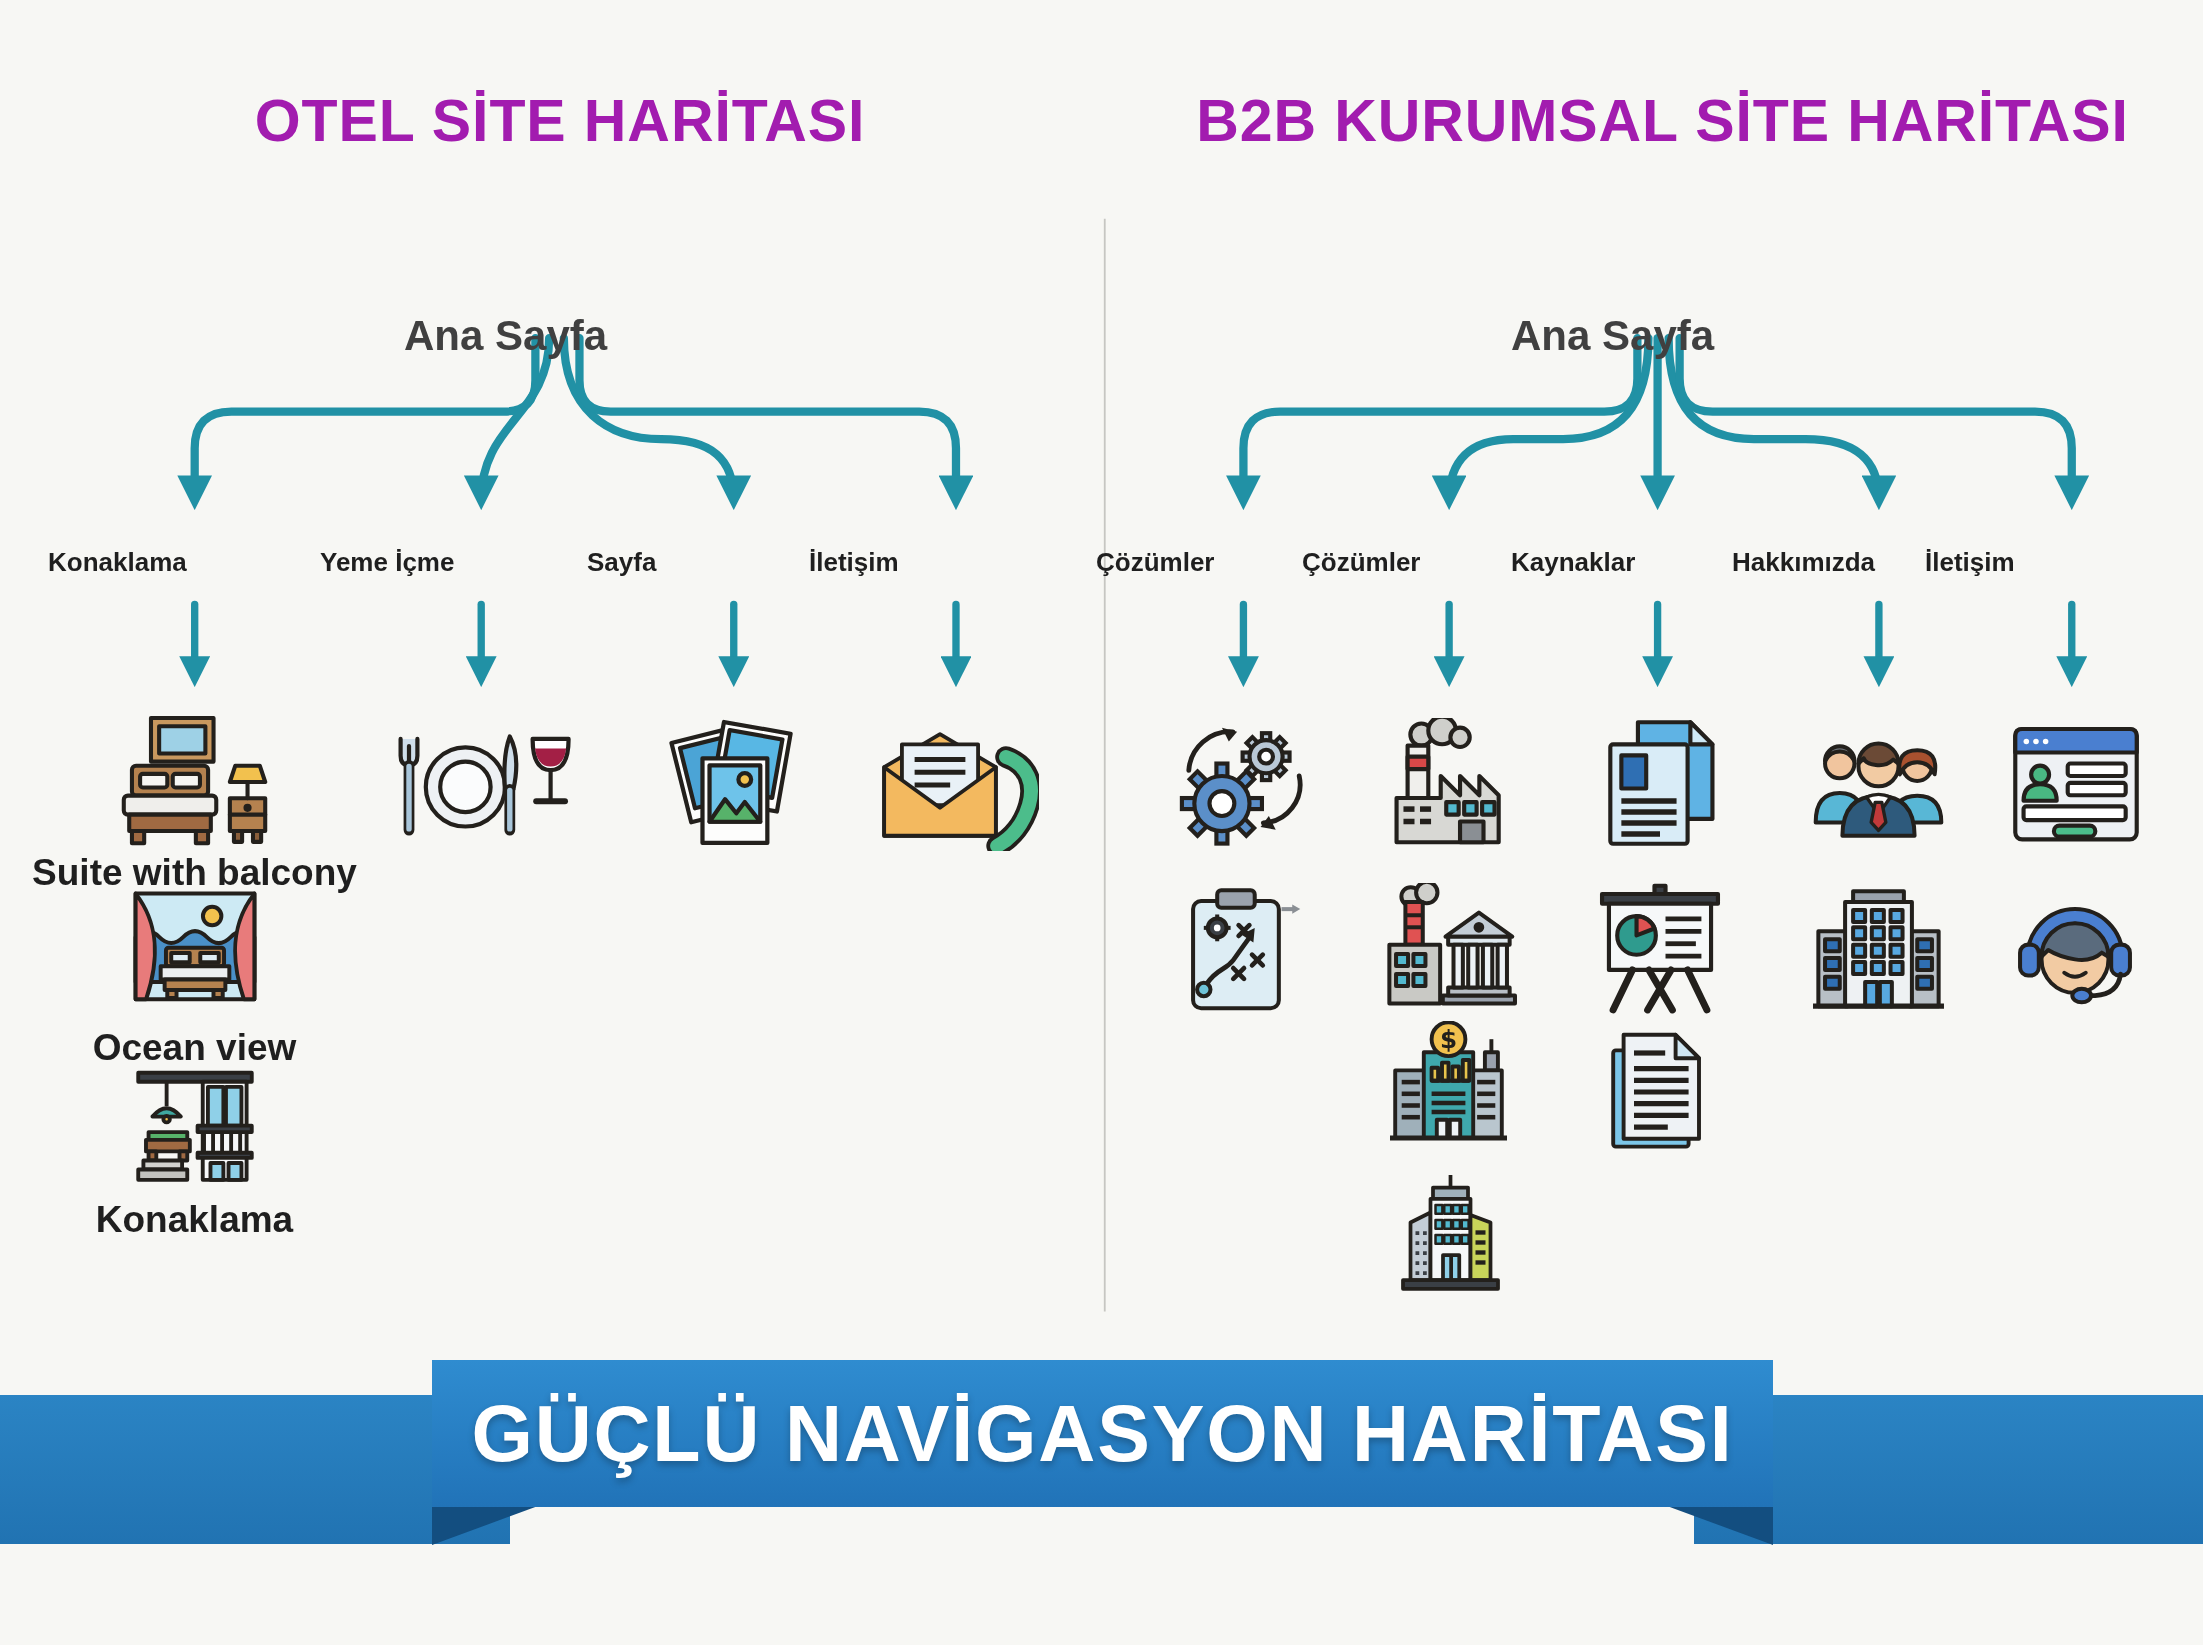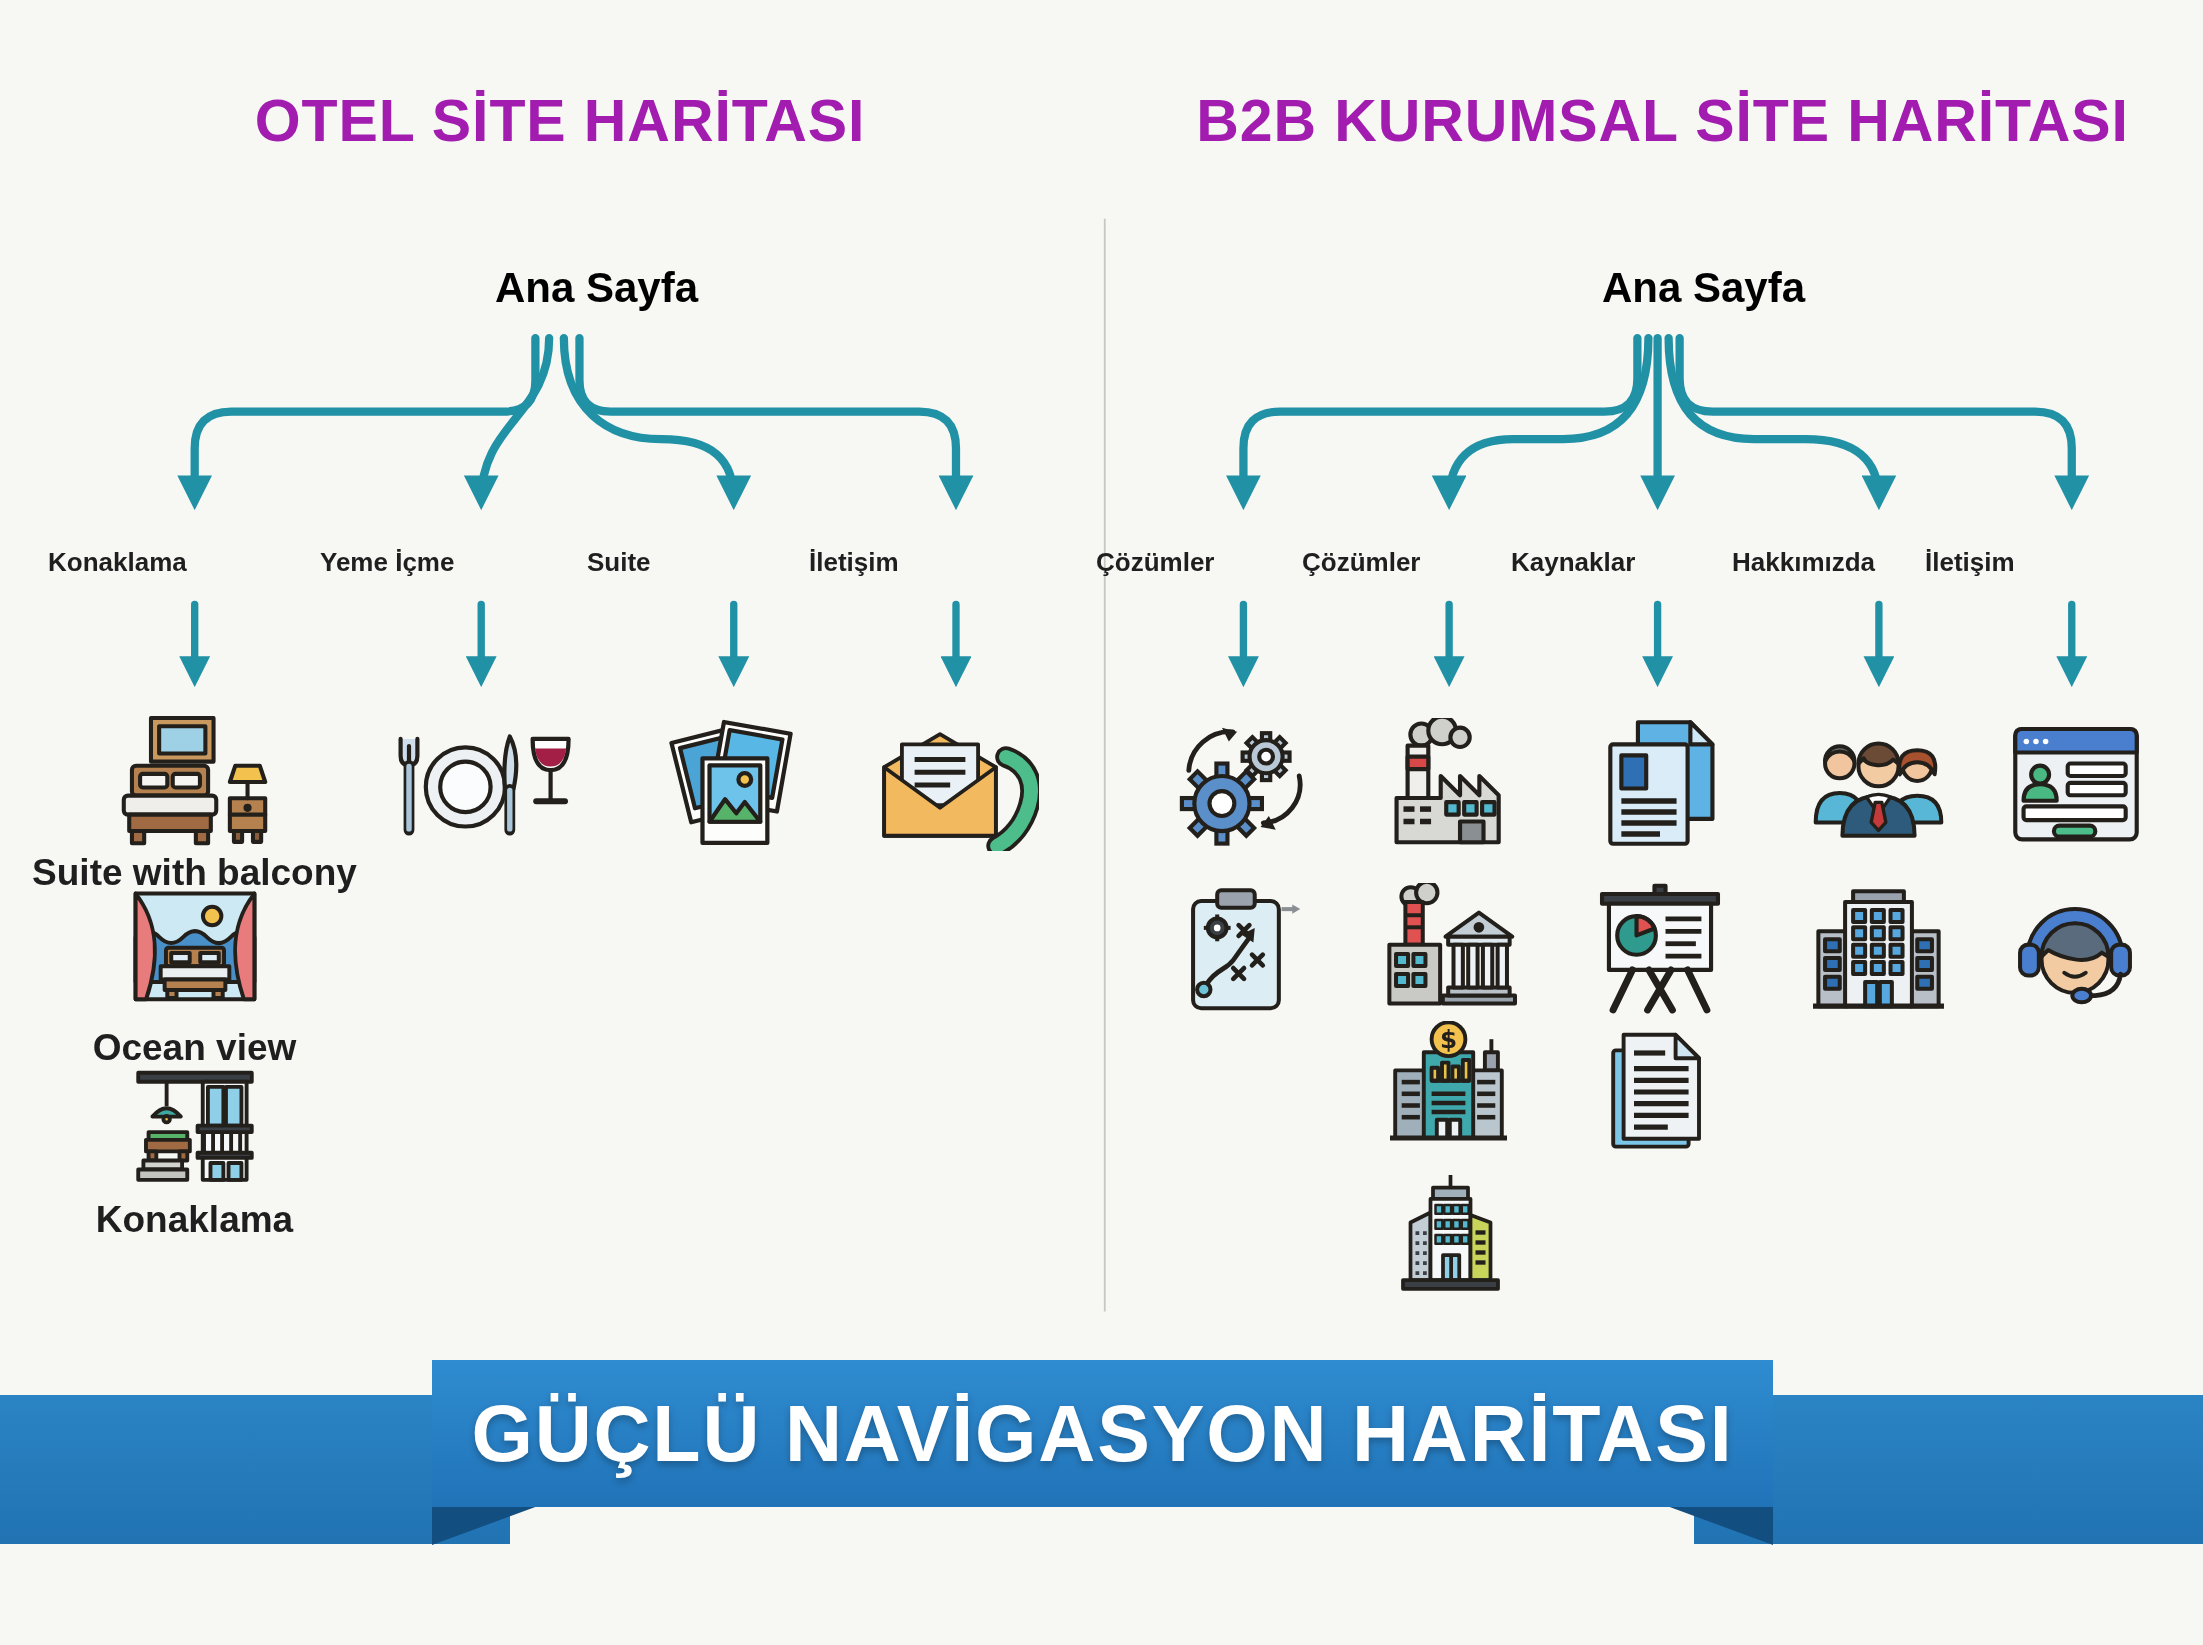--- a/index.html
+++ b/index.html
@@ -7,21 +7,21 @@
     width:2204px;height:1646px;position:relative;overflow:hidden;
     background:#f7f7f4;
     font-family:"Liberation Sans","DejaVu Sans",sans-serif;
   }
   .abs{position:absolute;}
   .map-title{
     font-size:59px;font-weight:800;letter-spacing:0.9px;
     color:#a21caf;text-align:center;white-space:nowrap;
   }
   .root-label{
-    font-size:42px;font-weight:700;color:#000000;text-align:right;white-space:nowrap;
+    font-size:42px;font-weight:700;color:#404040;text-align:left;white-space:nowrap;margin-top:48px;
   }
   .child-label{
     font-size:26px;font-weight:700;color:#1f1f1f;text-align:left;white-space:nowrap;
   }
   .sub-label{
     font-size:37px;font-weight:700;color:#1f1f1f;text-align:center;white-space:nowrap;
   }
   .icon{display:block;}
   .icon svg{display:block;width:100%;height:100%;}
   
@@ -86,21 +86,21 @@
 </svg>
 
 <div class="abs map-title" style="left:101px;top:87px;width:918px;">OTEL SİTE HARİTASI</div>
 <div class="abs map-title" style="left:1139px;top:87px;width:1047px;">B2B KURUMSAL SİTE HARİTASI</div>
 
 <div class="abs root-label" style="left:404px;top:264px;width:294px;">Ana Sayfa</div>
 <div class="abs root-label" style="left:1511px;top:264px;width:294px;">Ana Sayfa</div>
 
 <div class="abs child-label" style="left:48px;top:547px;width:294px;">Konaklama</div>
 <div class="abs child-label" style="left:320px;top:547px;width:294px;">Yeme İçme</div>
-<div class="abs child-label" style="left:587px;top:547px;width:294px;">Suite</div>
+<div class="abs child-label" style="left:587px;top:547px;width:294px;">Sayfa</div>
 <div class="abs child-label" style="left:809px;top:547px;width:294px;">İletişim</div>
 
 <div class="abs child-label" style="left:1096px;top:547px;width:294px;">Çözümler</div>
 <div class="abs child-label" style="left:1302px;top:547px;width:294px;">Çözümler</div>
 <div class="abs child-label" style="left:1511px;top:547px;width:294px;">Kaynaklar</div>
 <div class="abs child-label" style="left:1732px;top:547px;width:294px;">Hakkımızda</div>
 <div class="abs child-label" style="left:1925px;top:547px;width:294px;">İletişim</div>
 
 <div class="abs sub-label" style="left:29px;top:852px;width:331px;">Suite with balcony</div>
 <div class="abs sub-label" style="left:29px;top:1027px;width:331px;">Ocean view</div>

